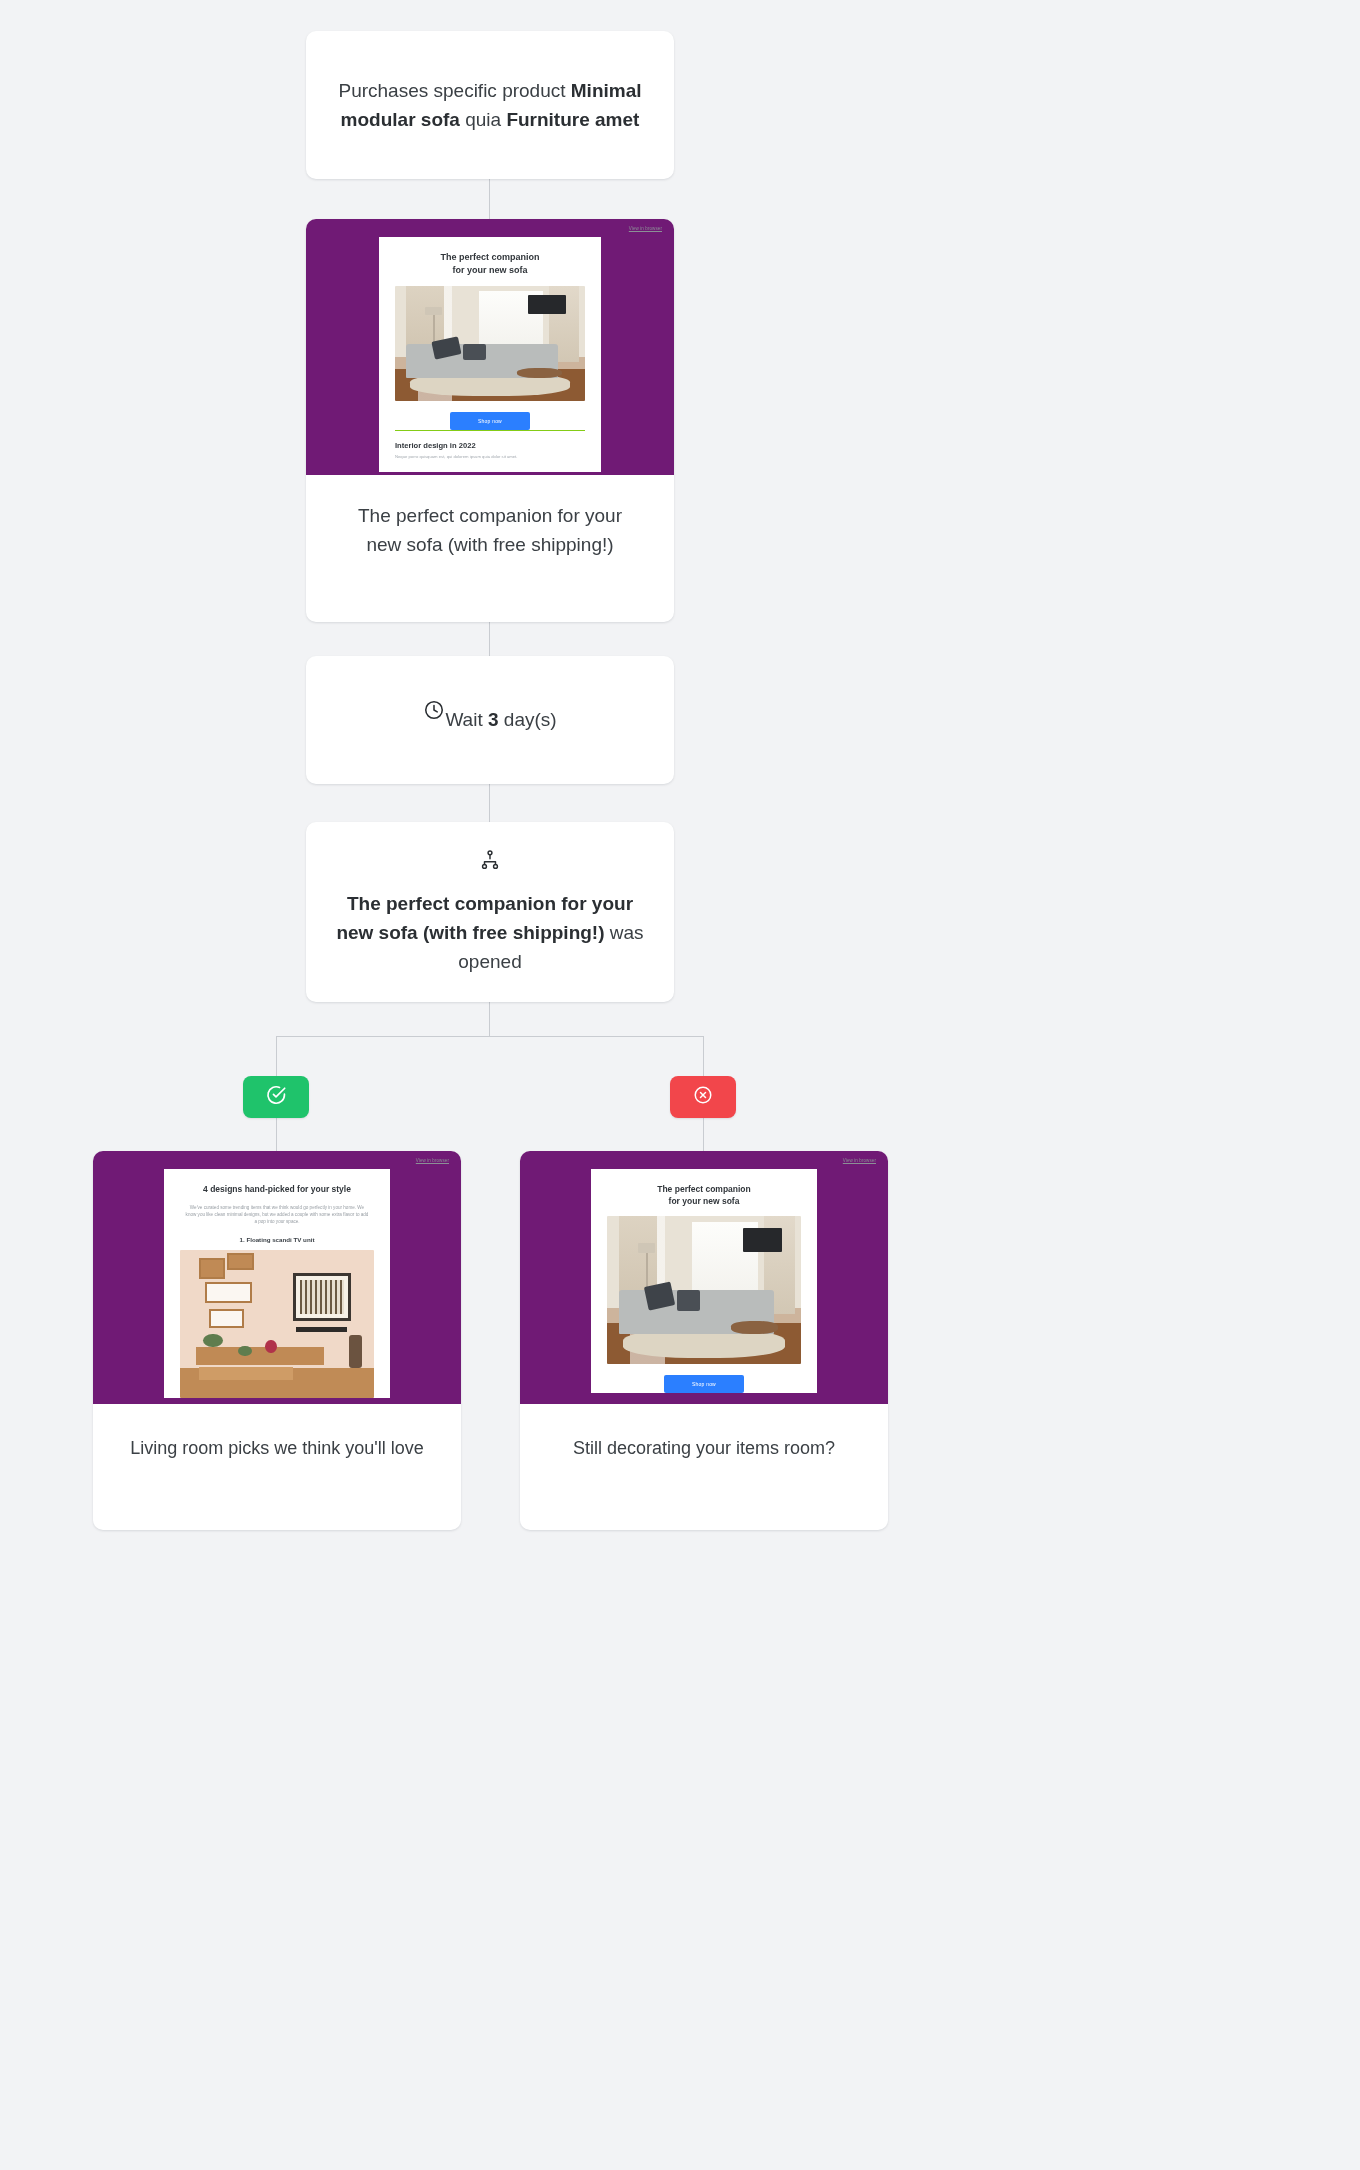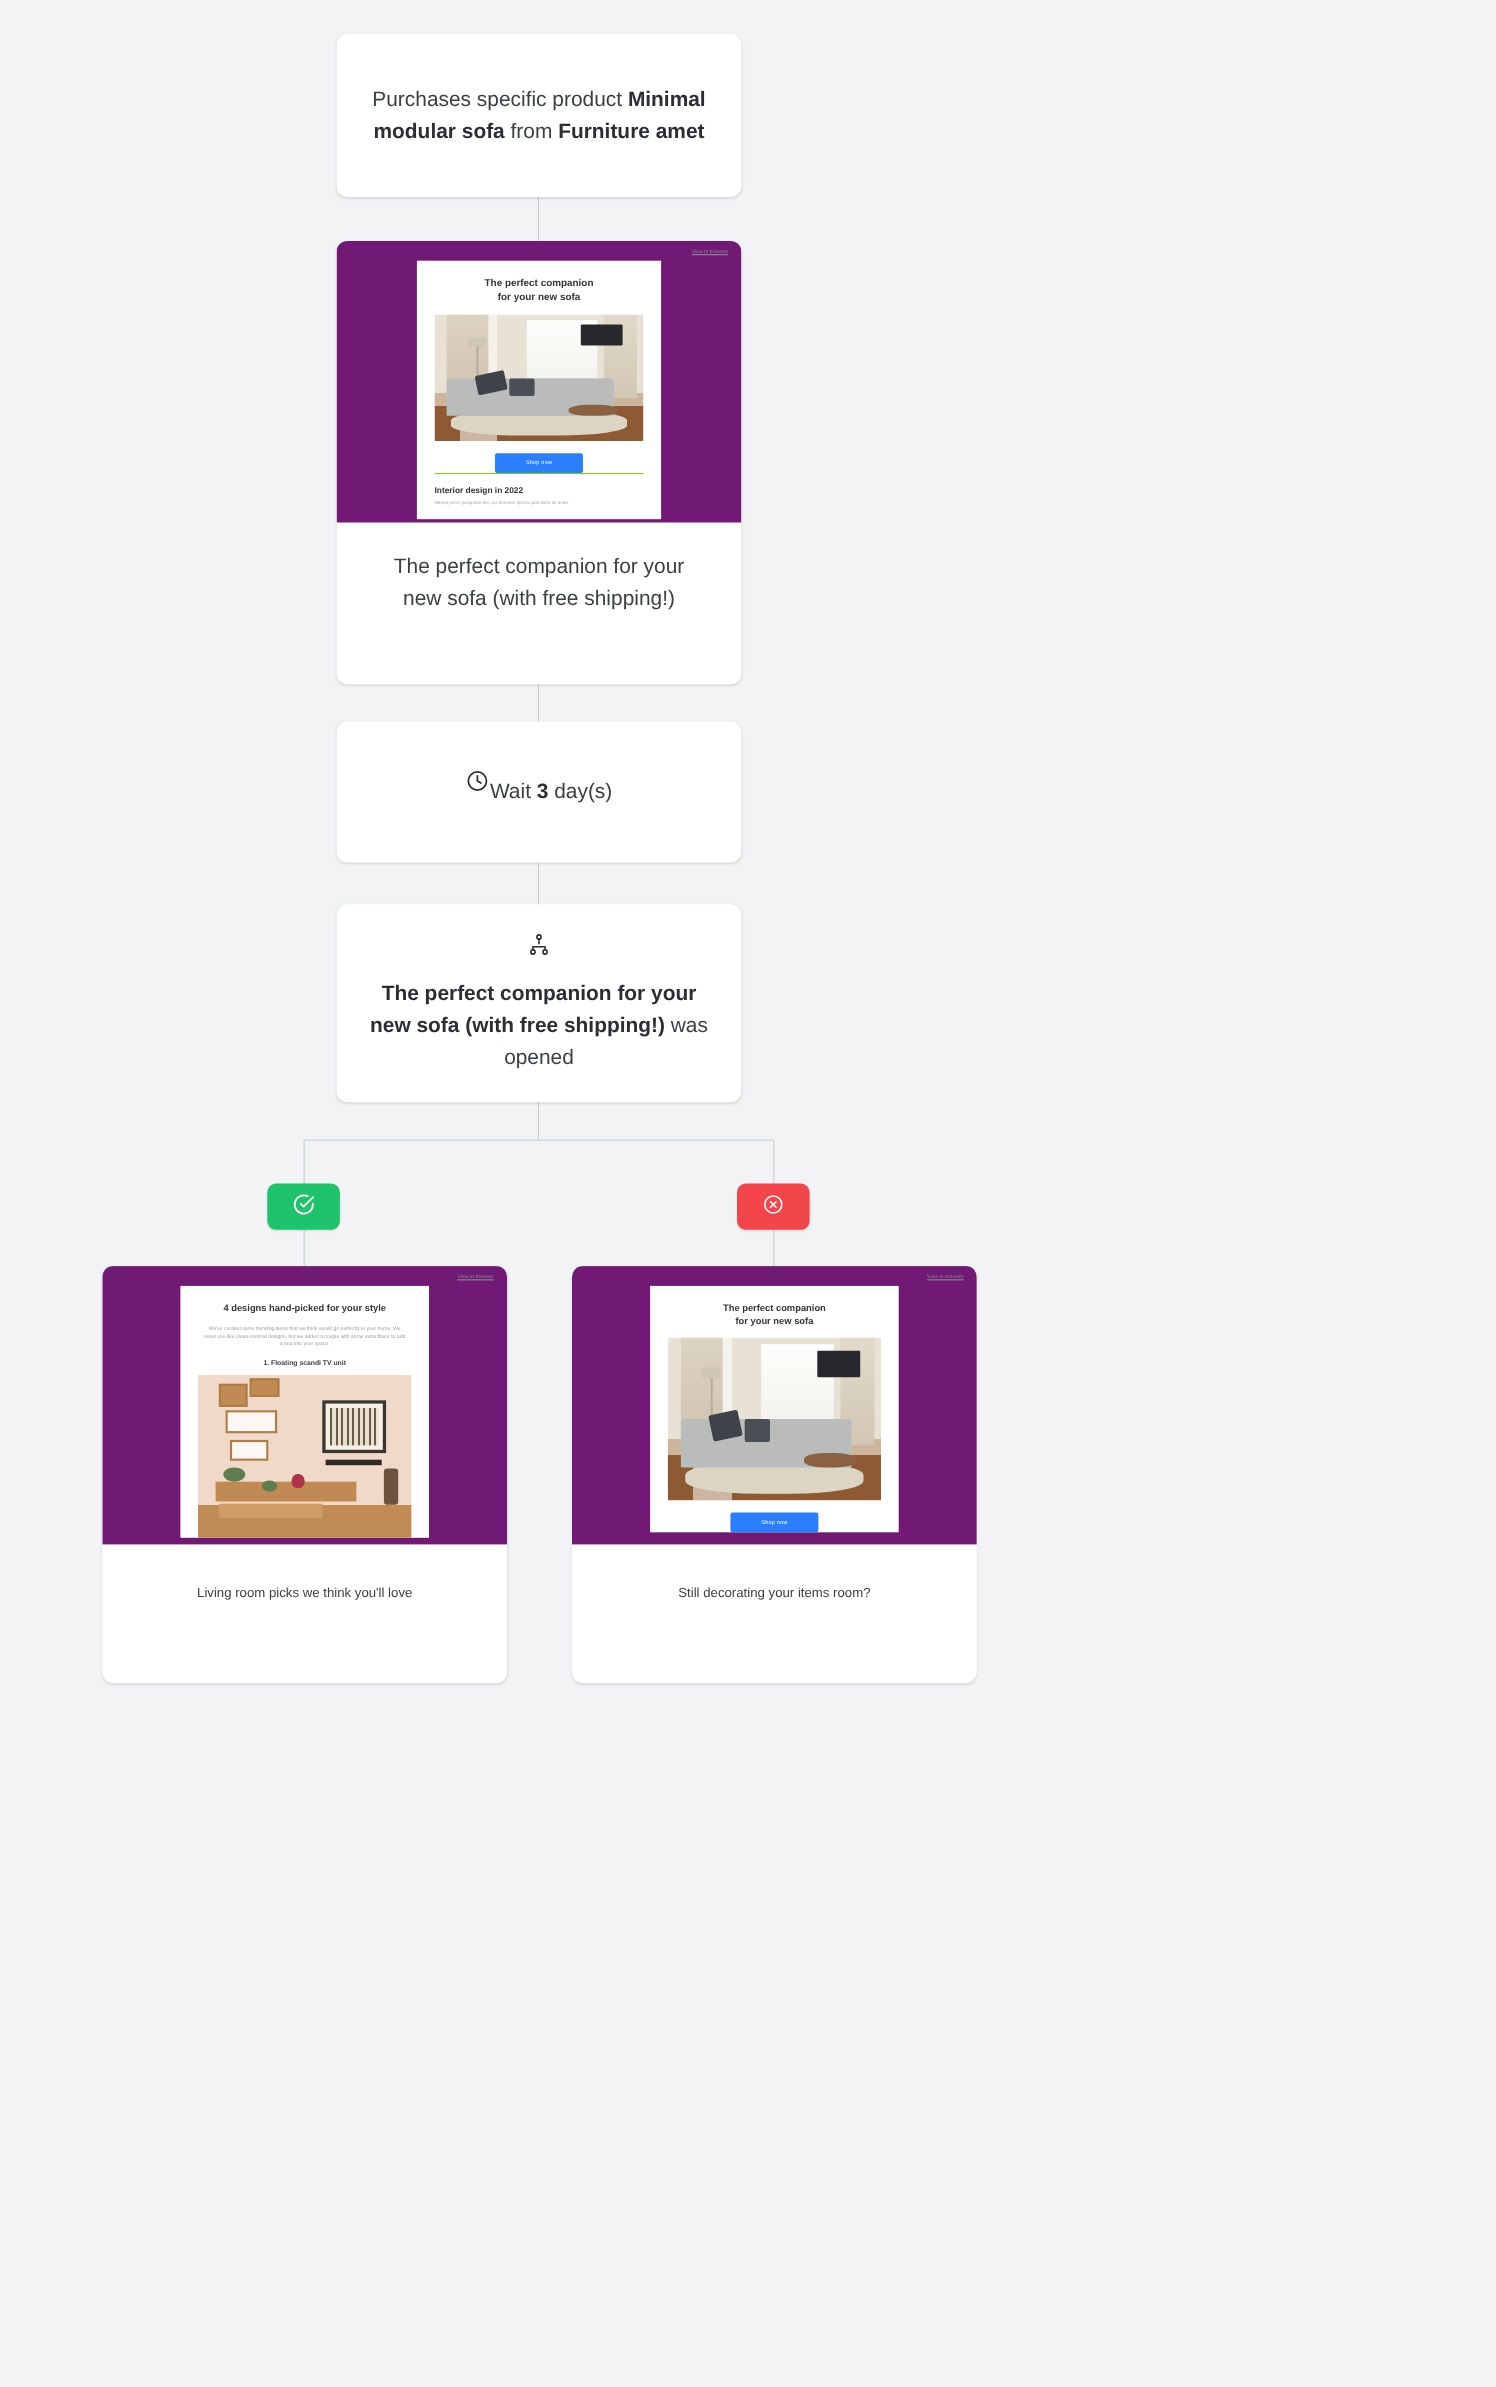--- a/index.html
+++ b/index.html
@@ -159,21 +159,21 @@
 
   .email-label {
     padding: 26px 34px;
     font-size: 19px;
     line-height: 29px;
     text-align: center;
     color: #3b4045;
   }
   .email-label.small {
     padding: 30px 16px;
-    font-size: 12px;
+    font-size: 18px;
     line-height: 28px;
   }
 
   
   .wait-card {
     left: 306px;
     top: 656px;
     width: 368px;
     height: 128px;
     display: flex;
@@ -291,21 +291,21 @@
   <div class="vline" style="left:489px; top:179px;  height:40px;"></div>
   <div class="vline" style="left:489px; top:622px;  height:34px;"></div>
   <div class="vline" style="left:489px; top:784px;  height:38px;"></div>
   <div class="vline" style="left:489px; top:1002px; height:34px;"></div>
   <div class="hline" style="left:276px; top:1036px; width:427px;"></div>
   <div class="vline" style="left:276px; top:1036px; height:115px;"></div>
   <div class="vline" style="left:703px; top:1036px; height:115px;"></div>
 
   <div class="card trigger-card">
     <div class="trigger-text">
-      <span>Purchases specific product </span><b>Minimal modular sofa</b><span> from </span><b>Furniture amet</b>
+      <span>Purchases specific product </span><b>Minimal modular sofa</b><span> quia </span><b>Furniture amet</b>
     </div>
   </div>
 
   <div class="card email-card-main">
     <div class="email-preview main">
       <a class="view-browser">View in browser</a>
       <div class="mail-sheet">
         <div class="mail-head">
           <div>The perfect companion</div>
           <div>for your new sofa</div>

